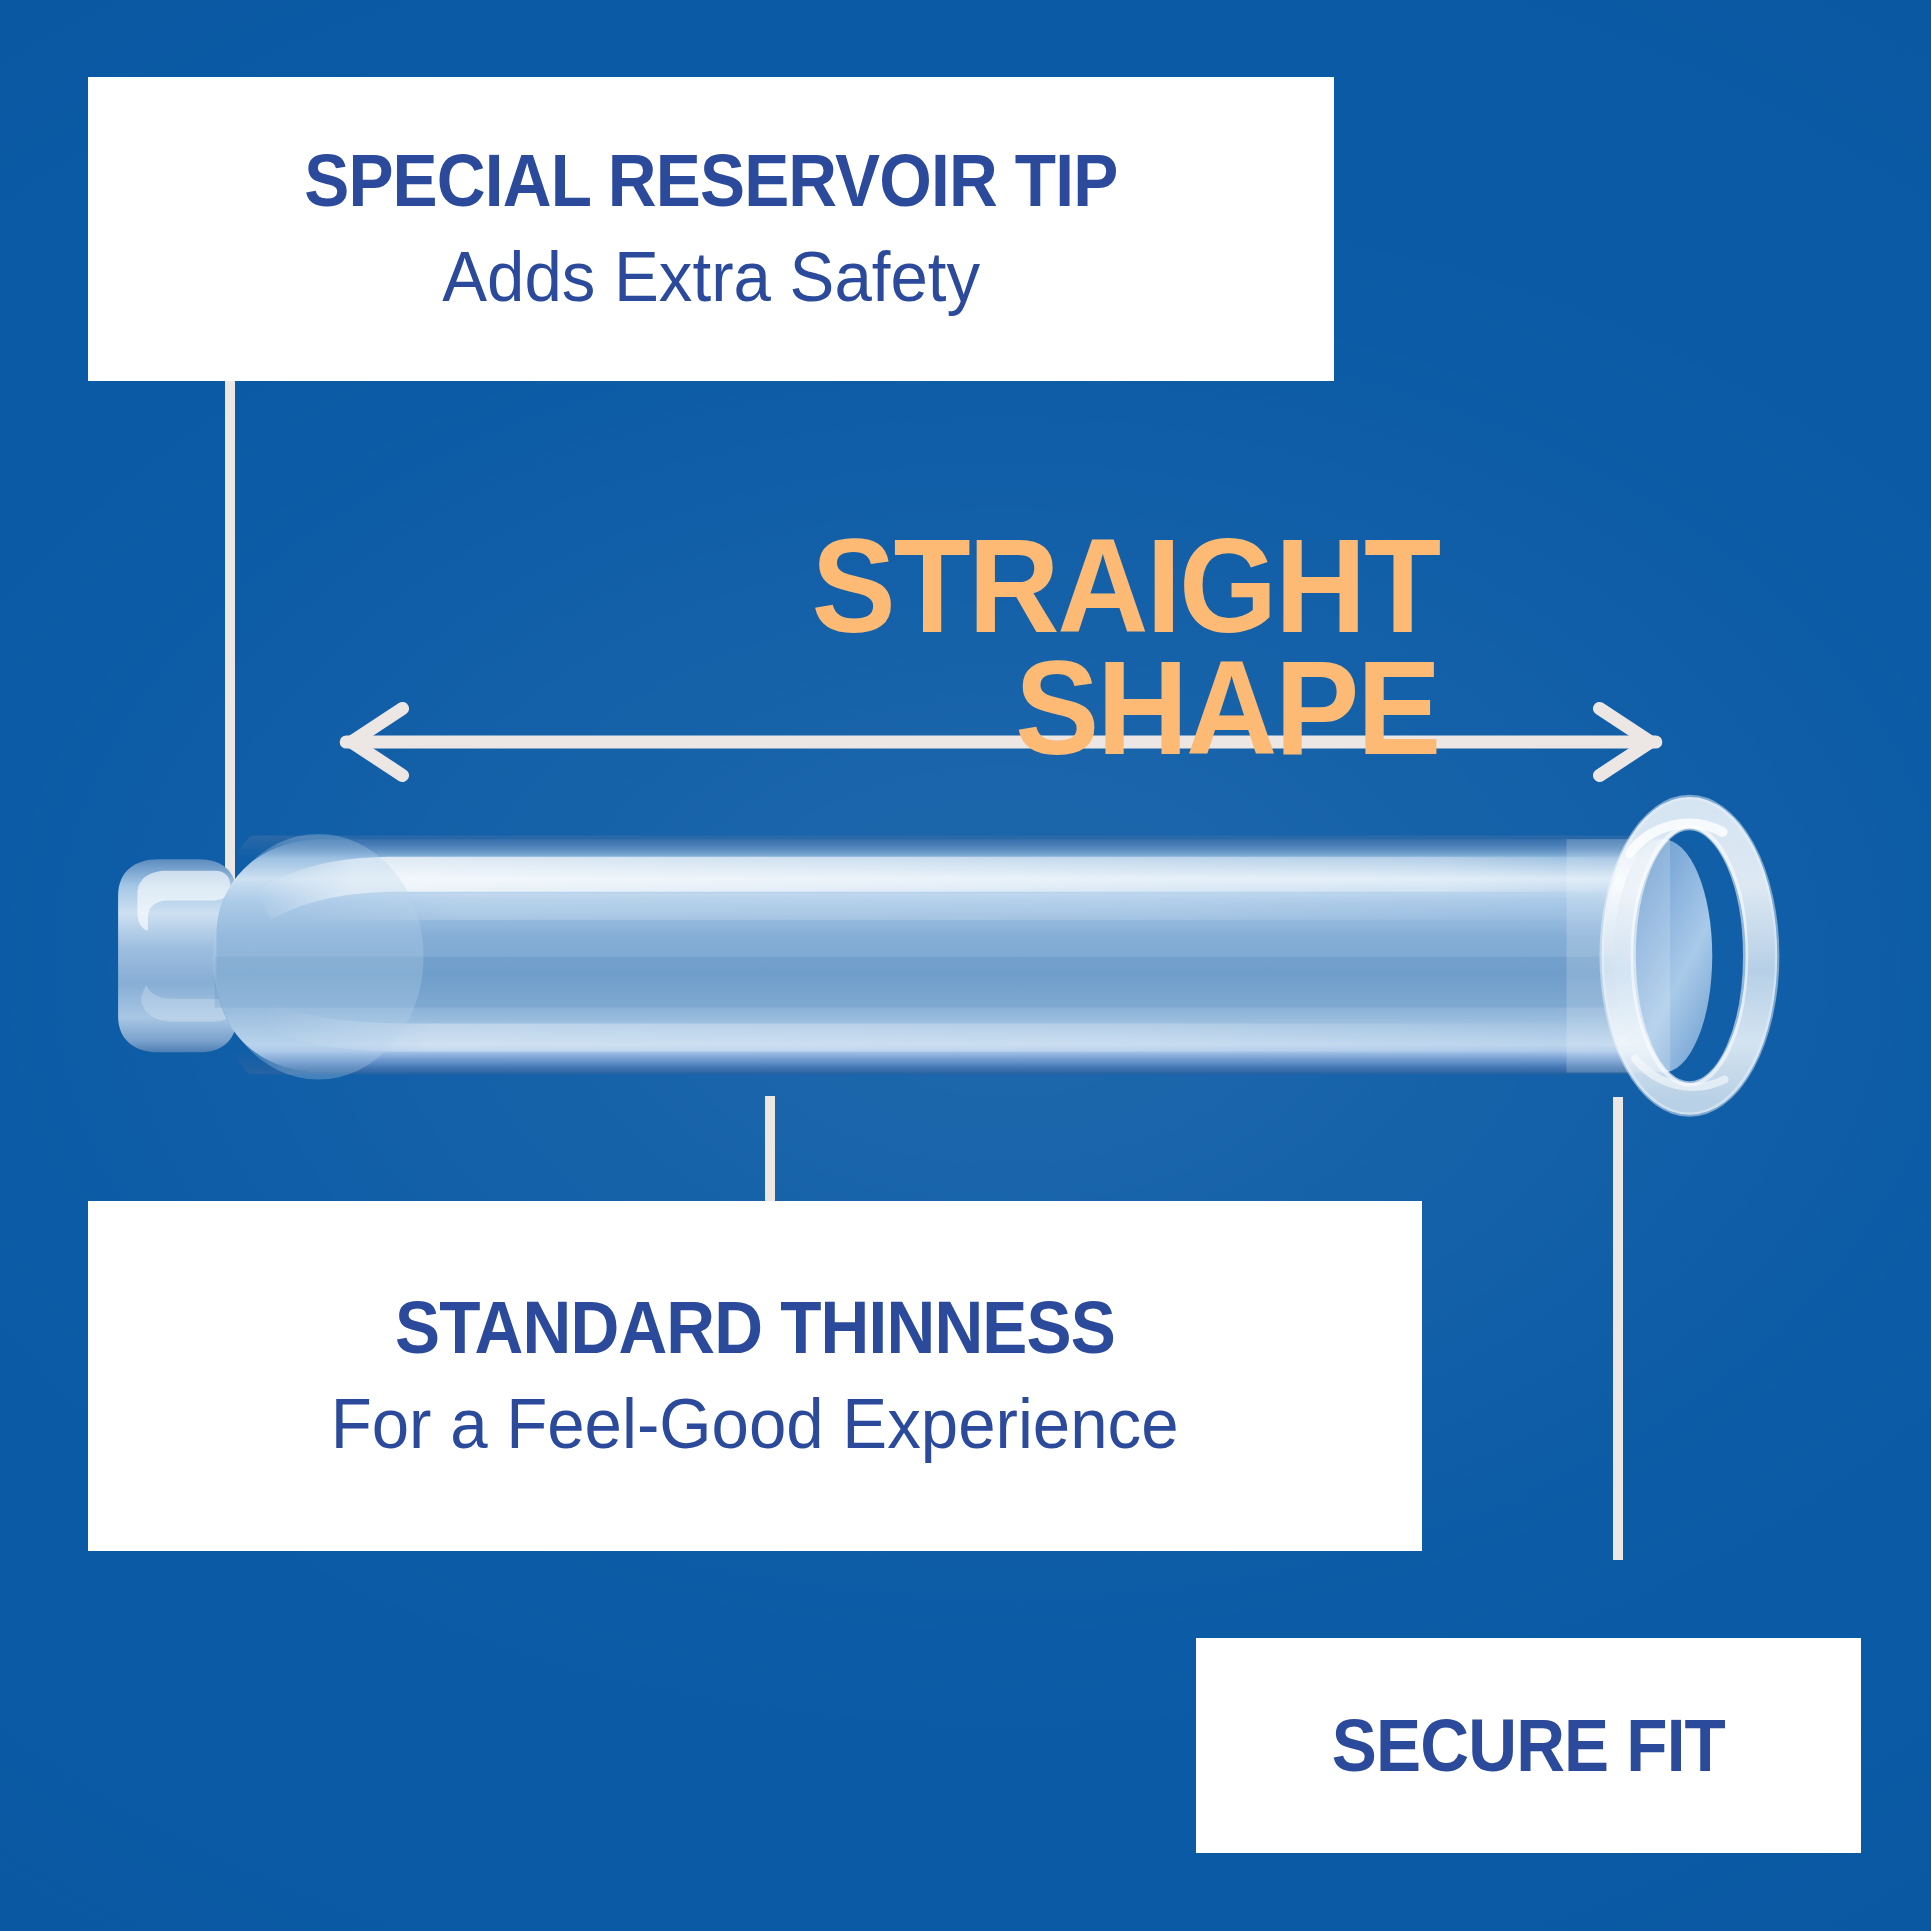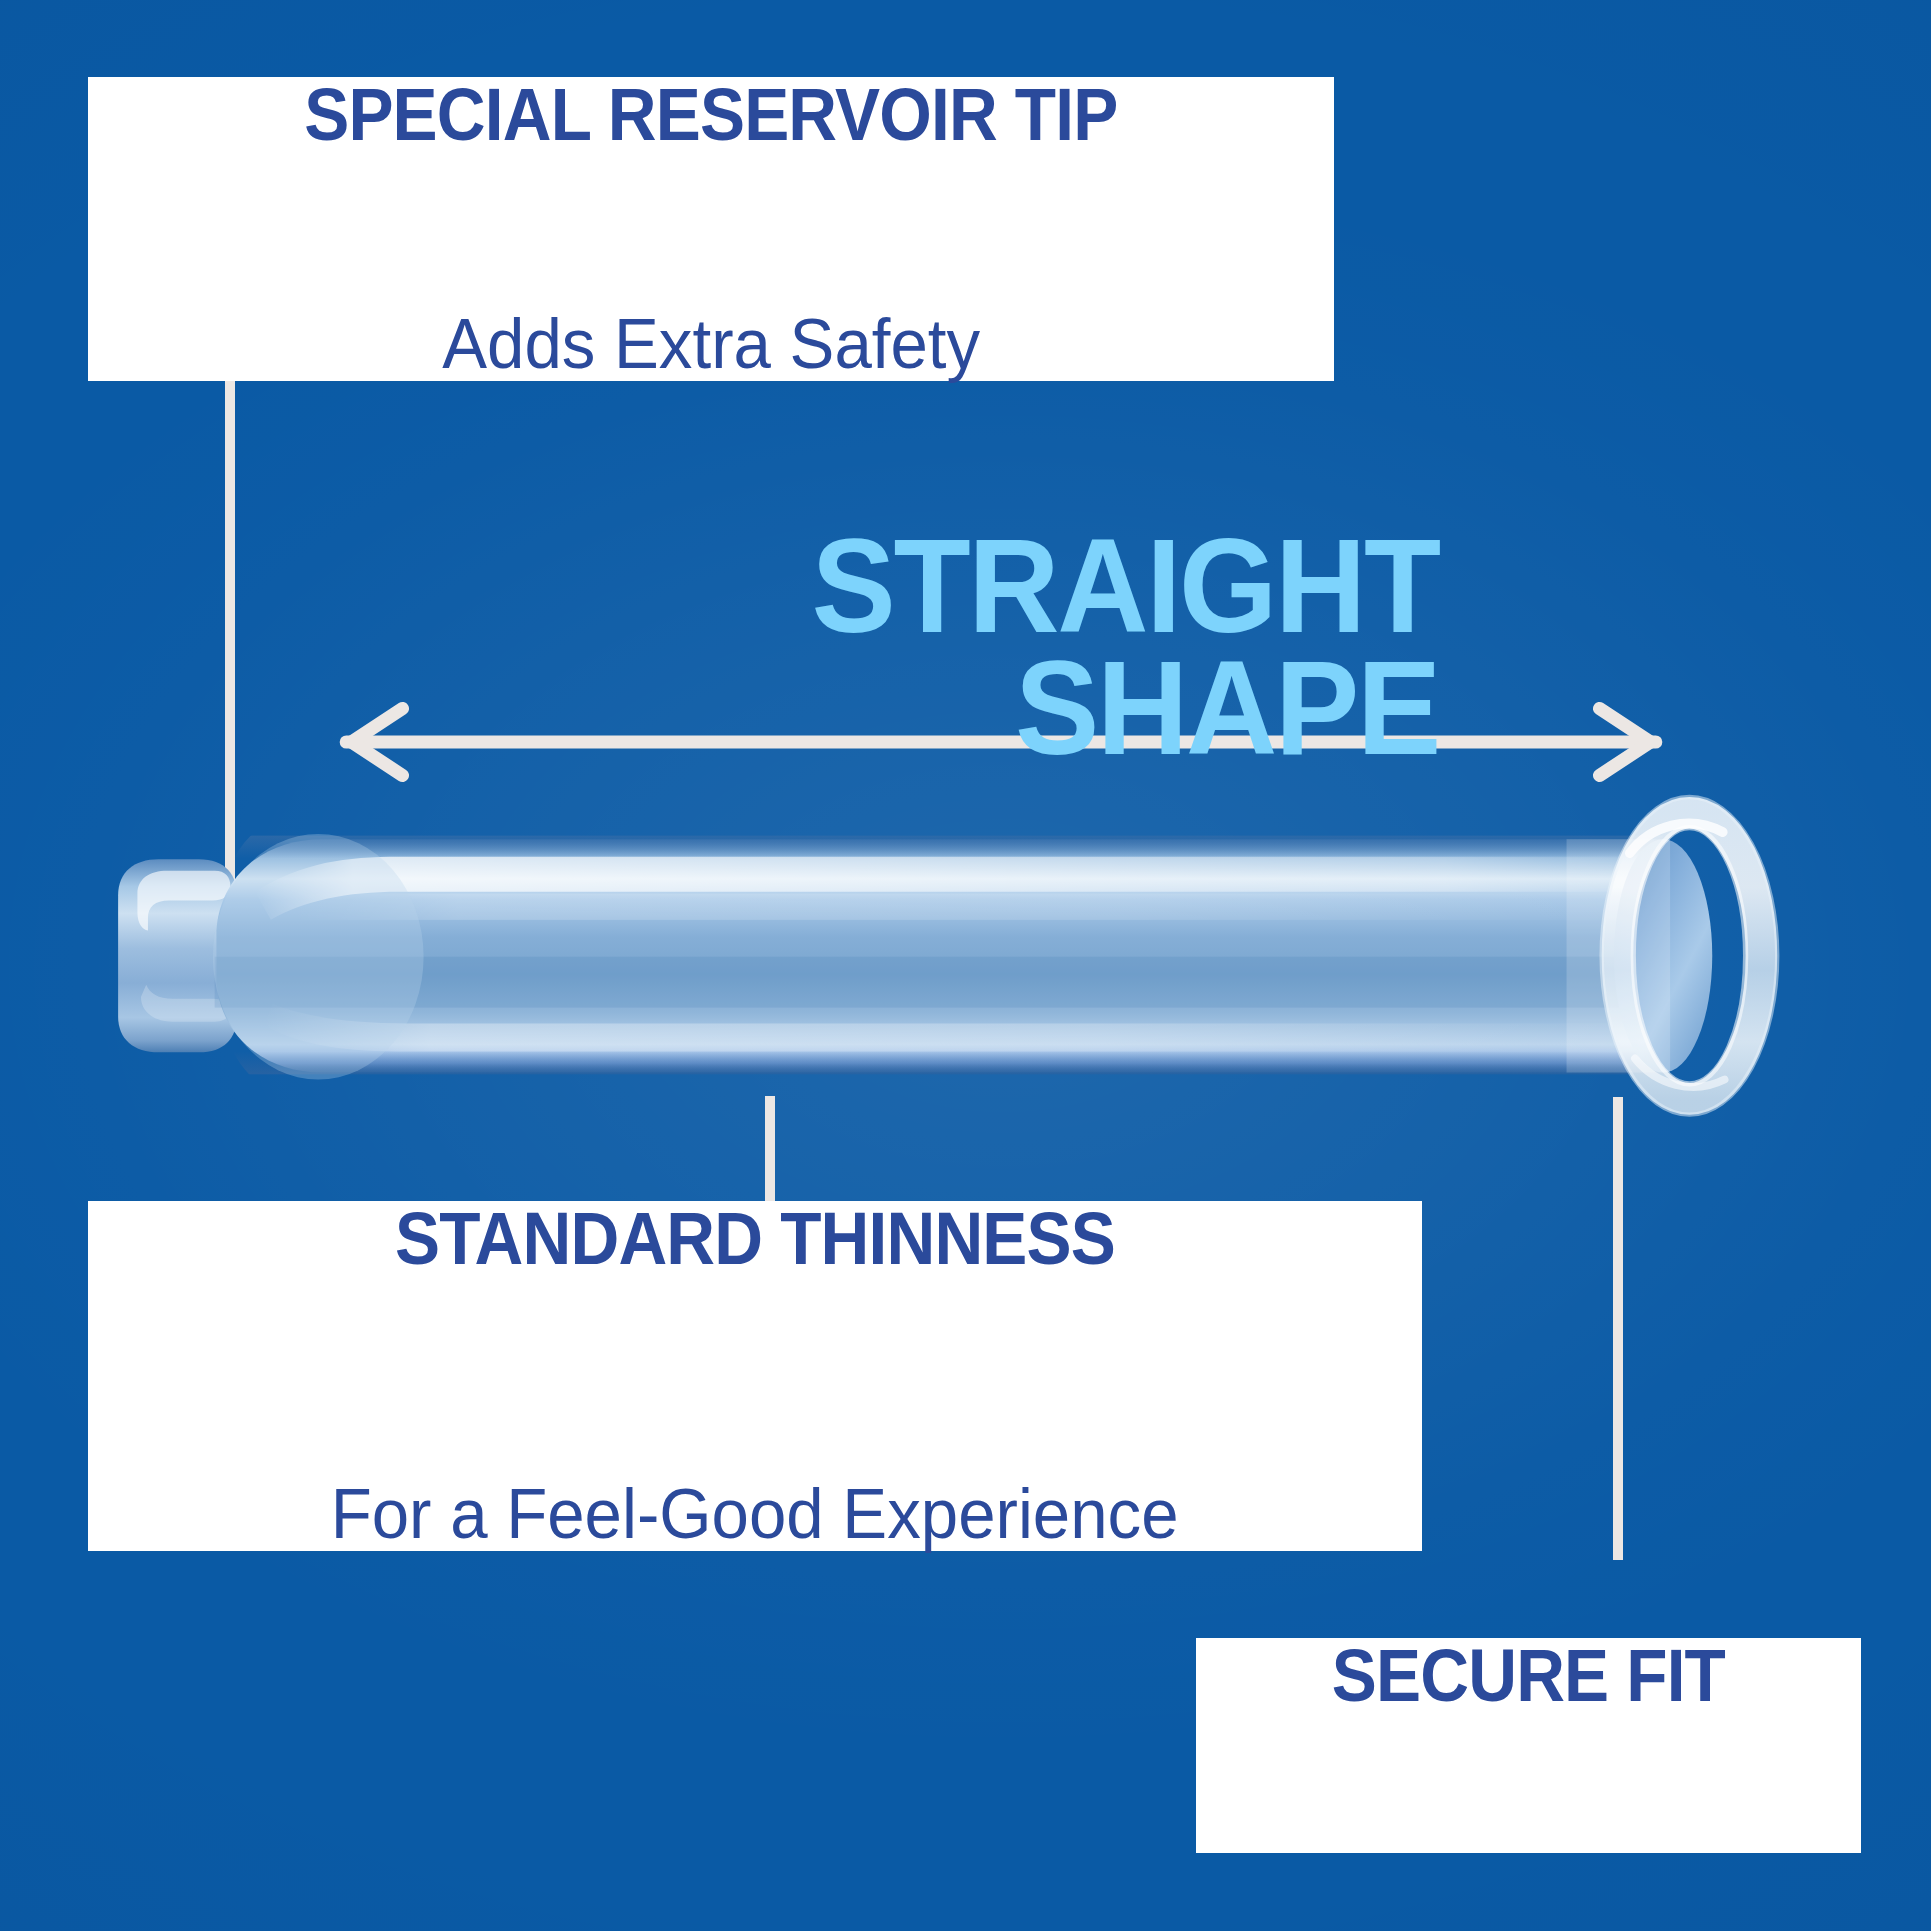--- a/index.html
+++ b/index.html
@@ -32,21 +32,21 @@
     pointer-events: none;
   }
 
   
   .callout {
     position: absolute;
     background: #ffffff;
     display: flex;
     flex-direction: column;
     align-items: center;
-    justify-content: space-between;
+    justify-content: center;
     text-align: center;
     box-sizing: border-box;
   }
   .callout .c-title {
     color: #2b4a9b;
     font-weight: 700;
     letter-spacing: -0.012em;
     transform: scaleX(0.90);
     transform-origin: center;
     white-space: nowrap;
@@ -82,21 +82,21 @@
   #leader-thinness  { left: 765px; top: 1096px; height: 109px; }
   #leader-securefit { left: 1613px; top: 1097px; height: 463px; }
 
   
   #headline {
     position: absolute;
     left: 351px;
     top: 525px;
     width: 1088px;
     text-align: right;
-    color: #7dd3fc;
+    color: #fdba74;
     font-weight: 700;
     font-size: 133px;
     line-height: 0.92;
     letter-spacing: -0.018em;
     z-index: 6;
     pointer-events: none;
   }
   #headline .hl-line {
     display: block;
     transform: scaleX(0.95);

